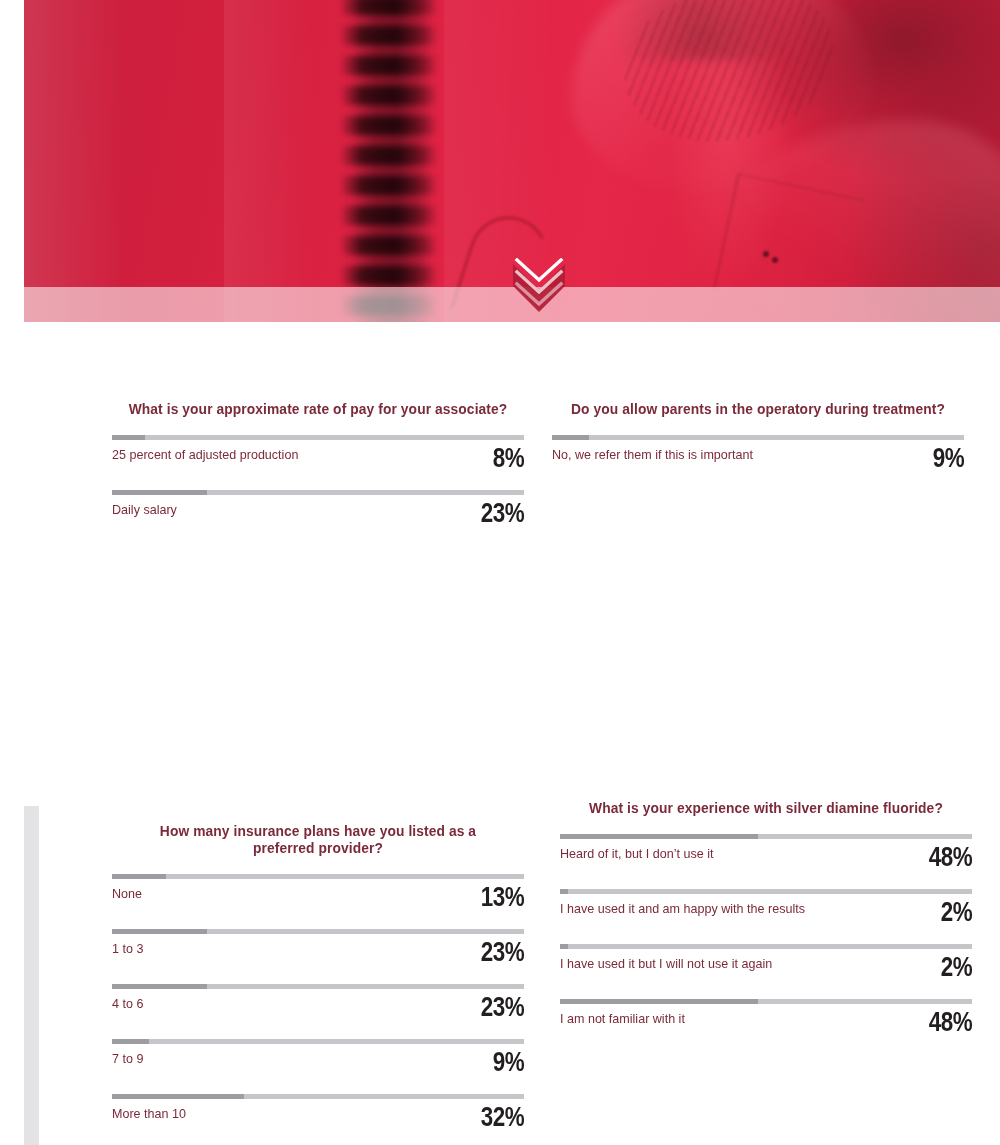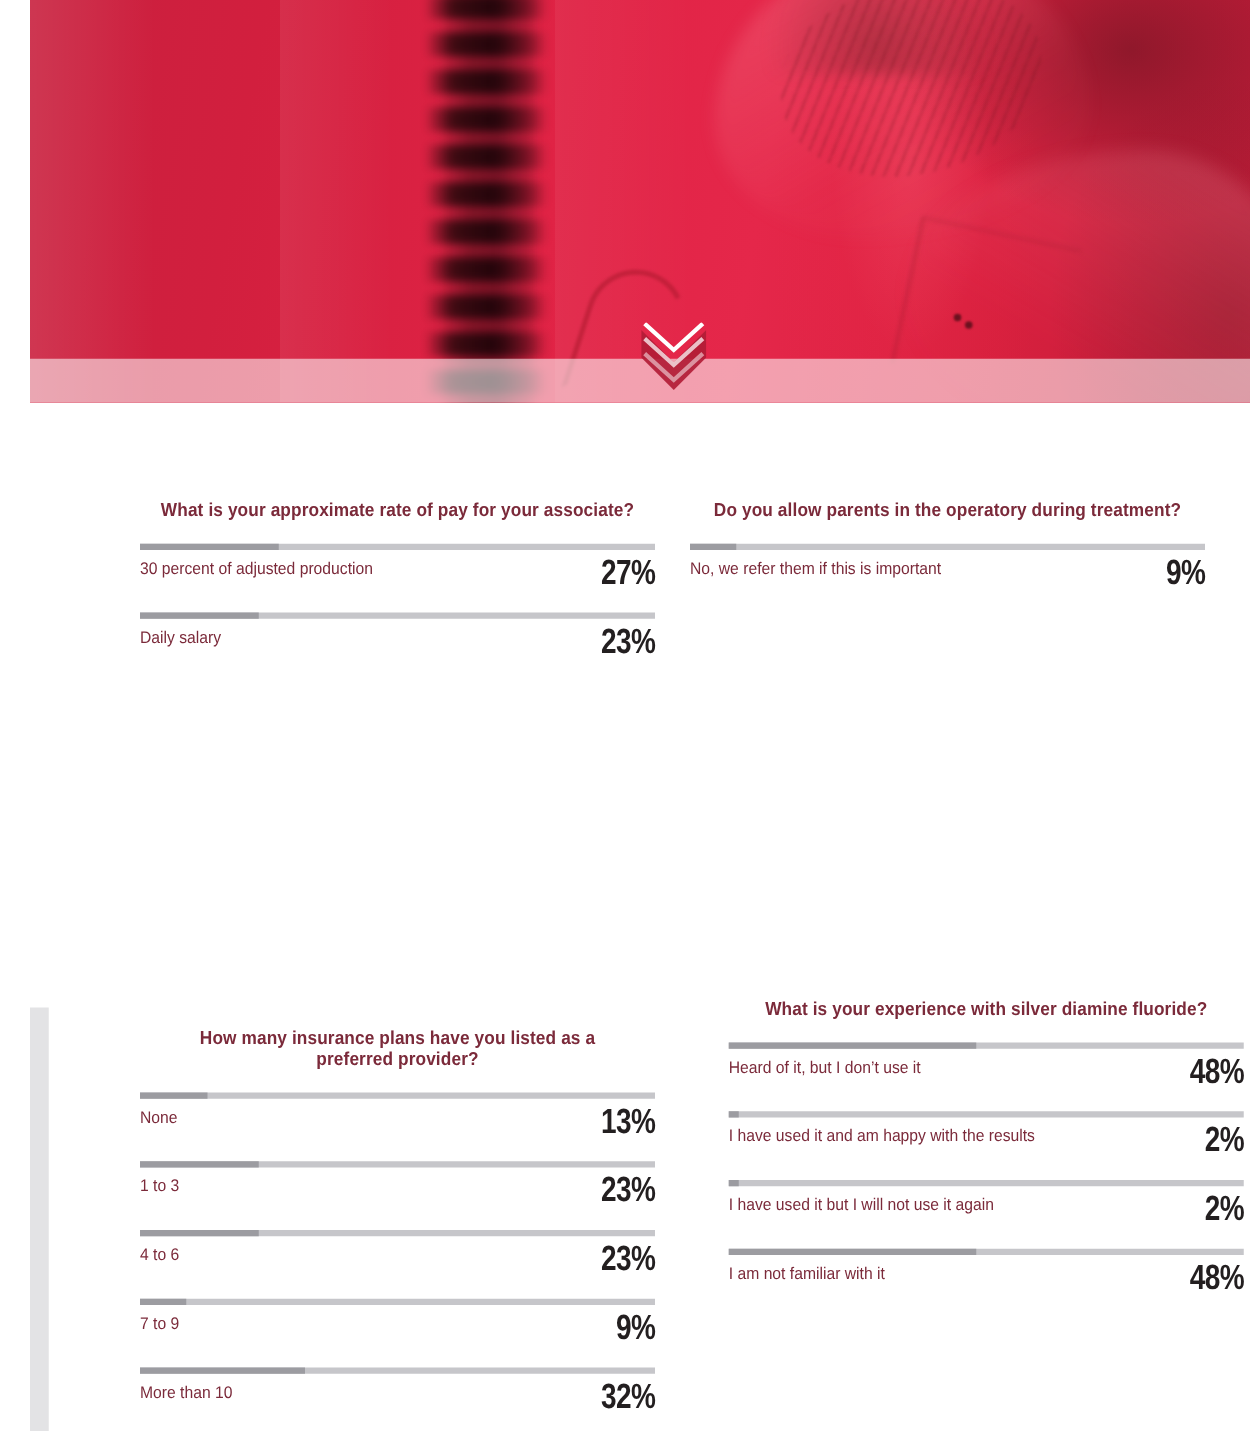--- a/index.html
+++ b/index.html
@@ -113,21 +113,21 @@
   .grid{
     position:absolute; left:0; top:322px; width:1000px; height:823px;
   }
   .chart{
     position:absolute;
     width:412px;
   }
   .c1{ left:88px;  top:78px; }
   .c2{ left:528px; top:78px; }
   .c3{ left:88px;  top:500px; }
-  .c4{ left:559px; top:477px; }
+  .c4{ left:536px; top:477px; }
 
   .chart-title{
     font-size:15px;
     color:#7b2a3a;
     text-align:center;
     font-weight:700;
     letter-spacing:.1px;
     margin-bottom:18px;
     font-family:"Liberation Sans", sans-serif;
     transform:scaleX(.92);
@@ -213,24 +213,24 @@
 
   <div class="left-rail"></div>
 
   <div class="grid">
 
     <div class="chart c1">
       <div class="chart-title">What is your approximate rate of pay for your associate?</div>
       <div class="rows">
           <div class="row">
             <div class="bar-track">
-              <div class="bar-fill" style="width: 111.24px;"></div>
-            </div>
-            <div class="row-label">30 percent of adjusted production</div>
-            <div class="row-value">27%</div>
+              <div class="bar-fill" style="width: 32.96px;"></div>
+            </div>
+            <div class="row-label">25 percent of adjusted production</div>
+            <div class="row-value">8%</div>
           </div>
           <div class="row">
             <div class="bar-track">
               <div class="bar-fill" style="width: 94.76px;"></div>
             </div>
             <div class="row-label">Daily salary</div>
             <div class="row-value">23%</div>
           </div>
         </div>
     </div>

